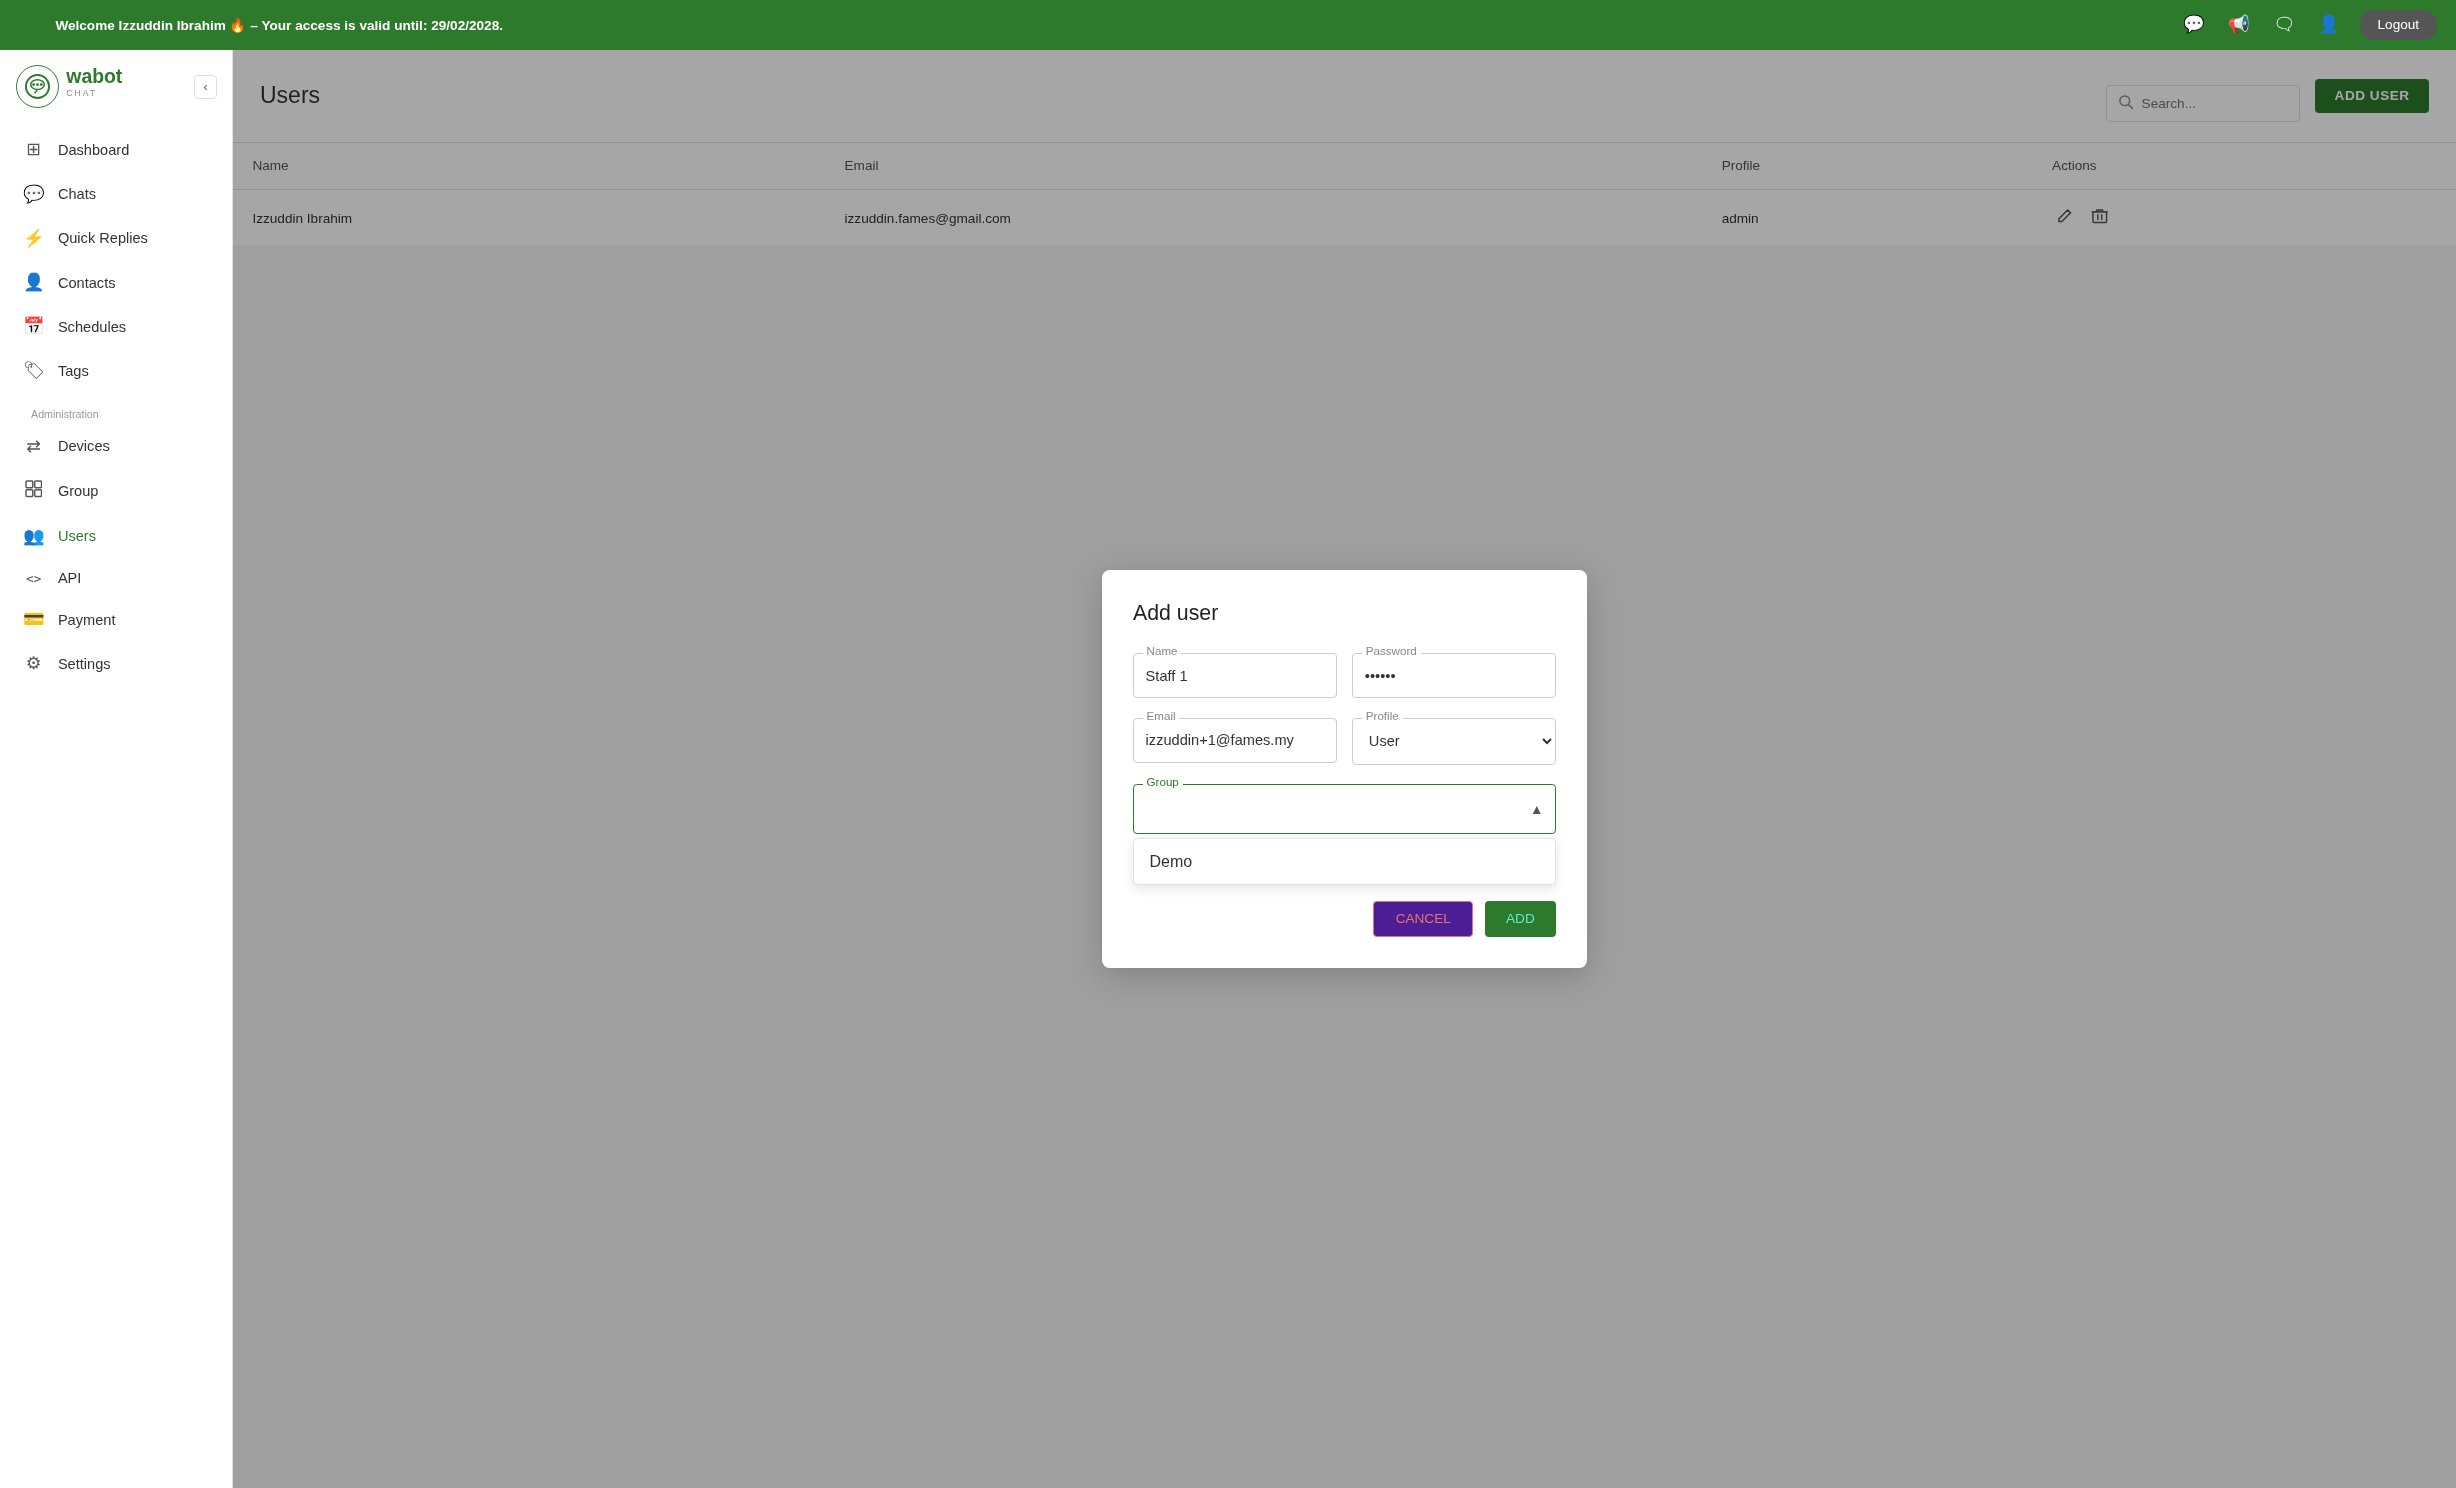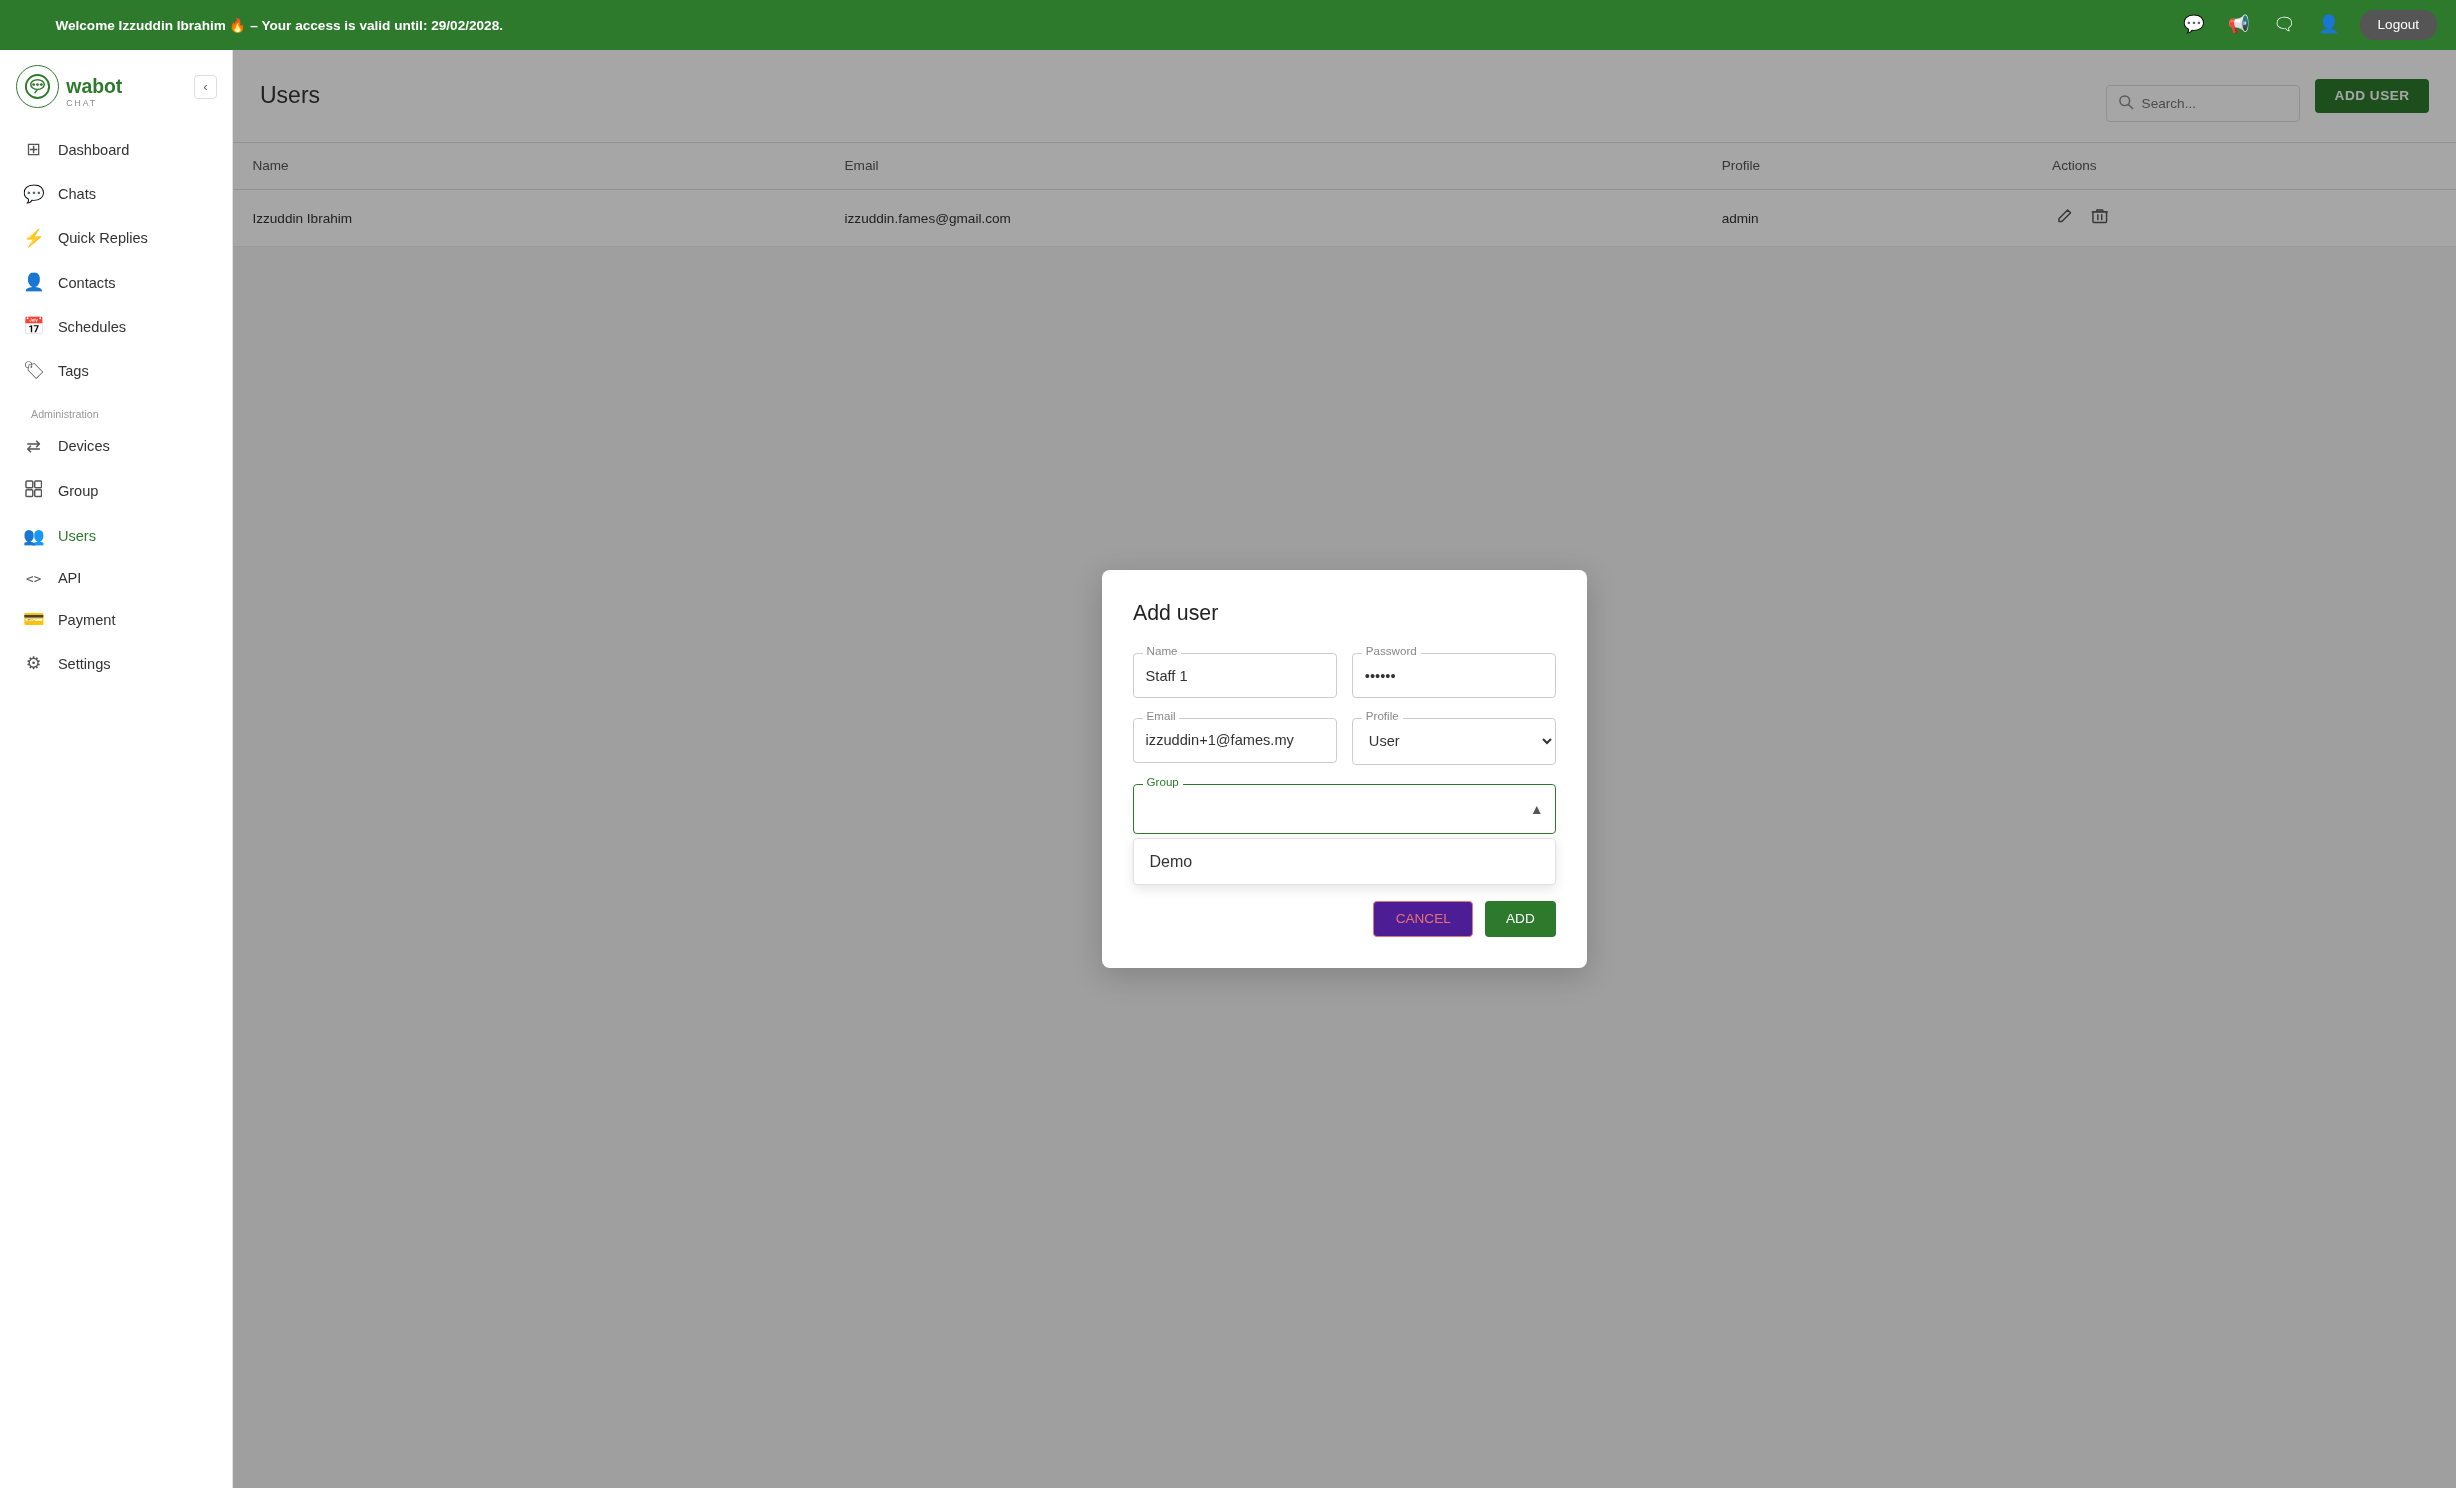--- a/index.html
+++ b/index.html
@@ -54,21 +54,21 @@
       overflow-y: auto;
     }
     .sidebar-logo {
       display: flex;
       align-items: center;
       justify-content: space-between;
       padding: 0 15.5px 19.4px 15.5px;
     }
     .logo-img {
       display: flex;
-      align-items: flex-end;
+      align-items: flex-start;
       gap: 7.8px;
     }
     .logo-circle {
       width: 43px;
       height: 43px;
       border-radius: 50%;
       border: 1.9px solid #2d7a2d;
       display: flex;
       align-items: center;
       justify-content: center;
@@ -281,21 +281,21 @@
       border: 1px solid #e57373;
       background: #4c1d95;
       color: #e57373;
       border-radius: 3.9px;
       font-size: 13.6px;
       cursor: pointer;
     }
     .submit-btn {
       padding: 9.7px 21.3px;
       background: #2d7a2d;
-      color: #ffffff;
+      color: #5eead4;
       border: none;
       border-radius: 3.9px;
       font-size: 13.6px;
       cursor: pointer;
       font-weight: 500;
     }
   </style>
 </head>
 <body>
 

